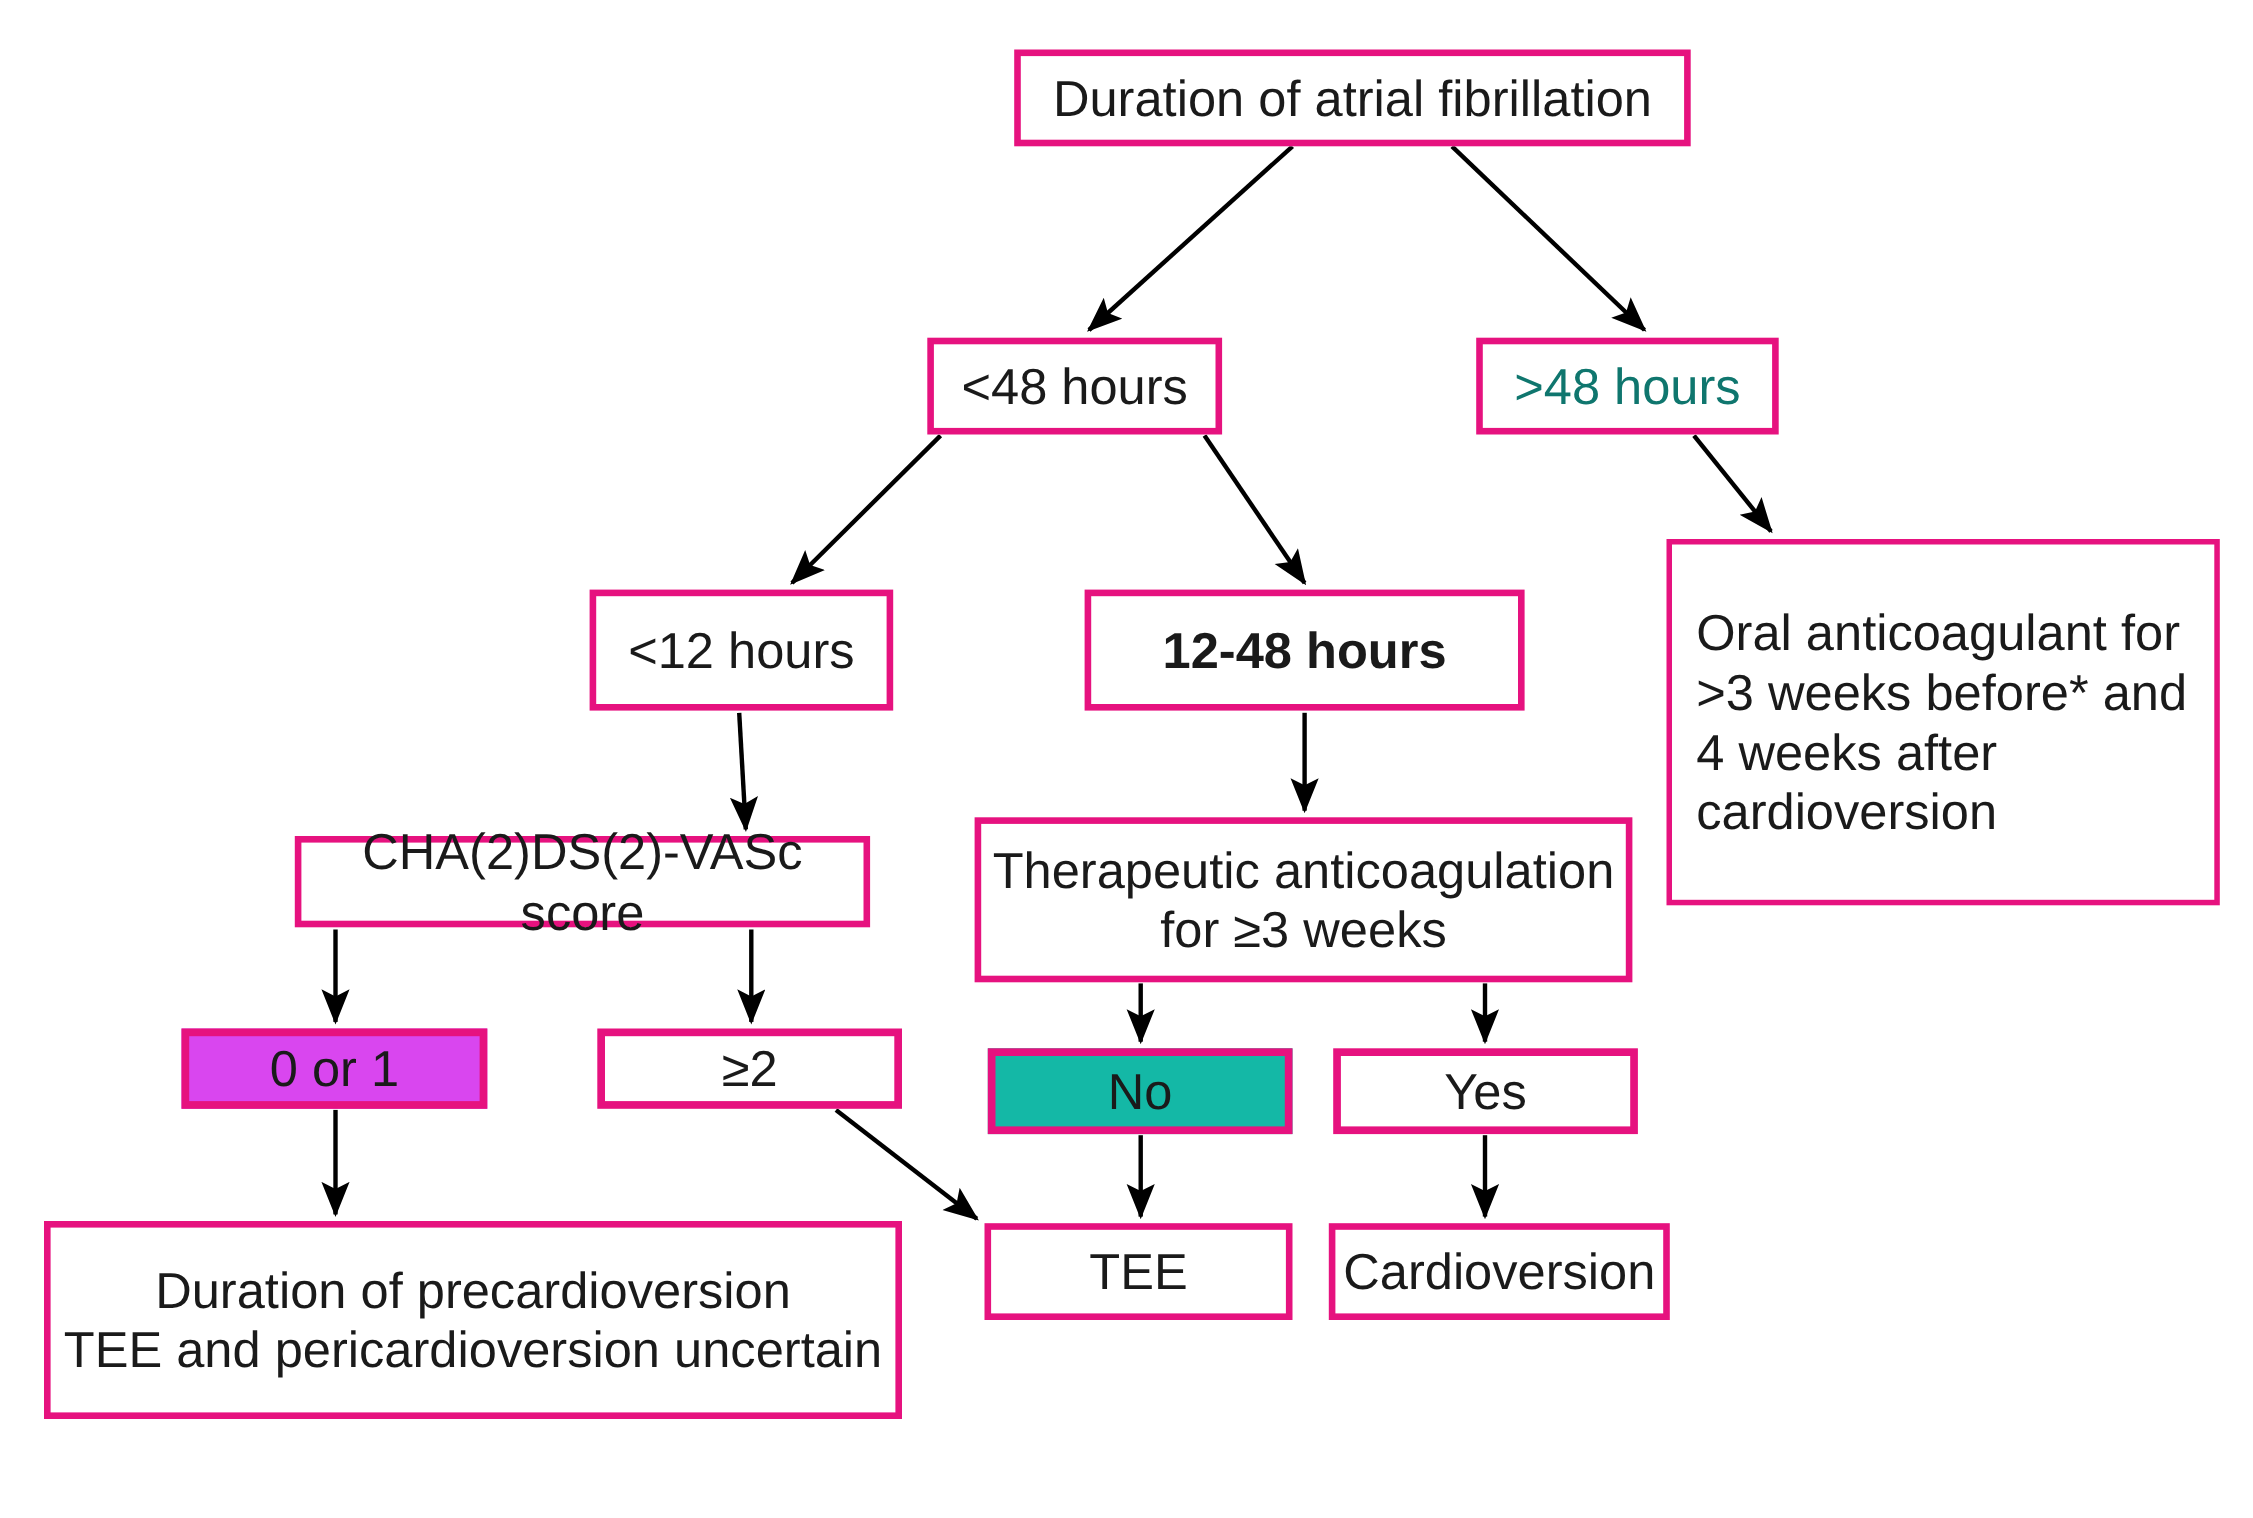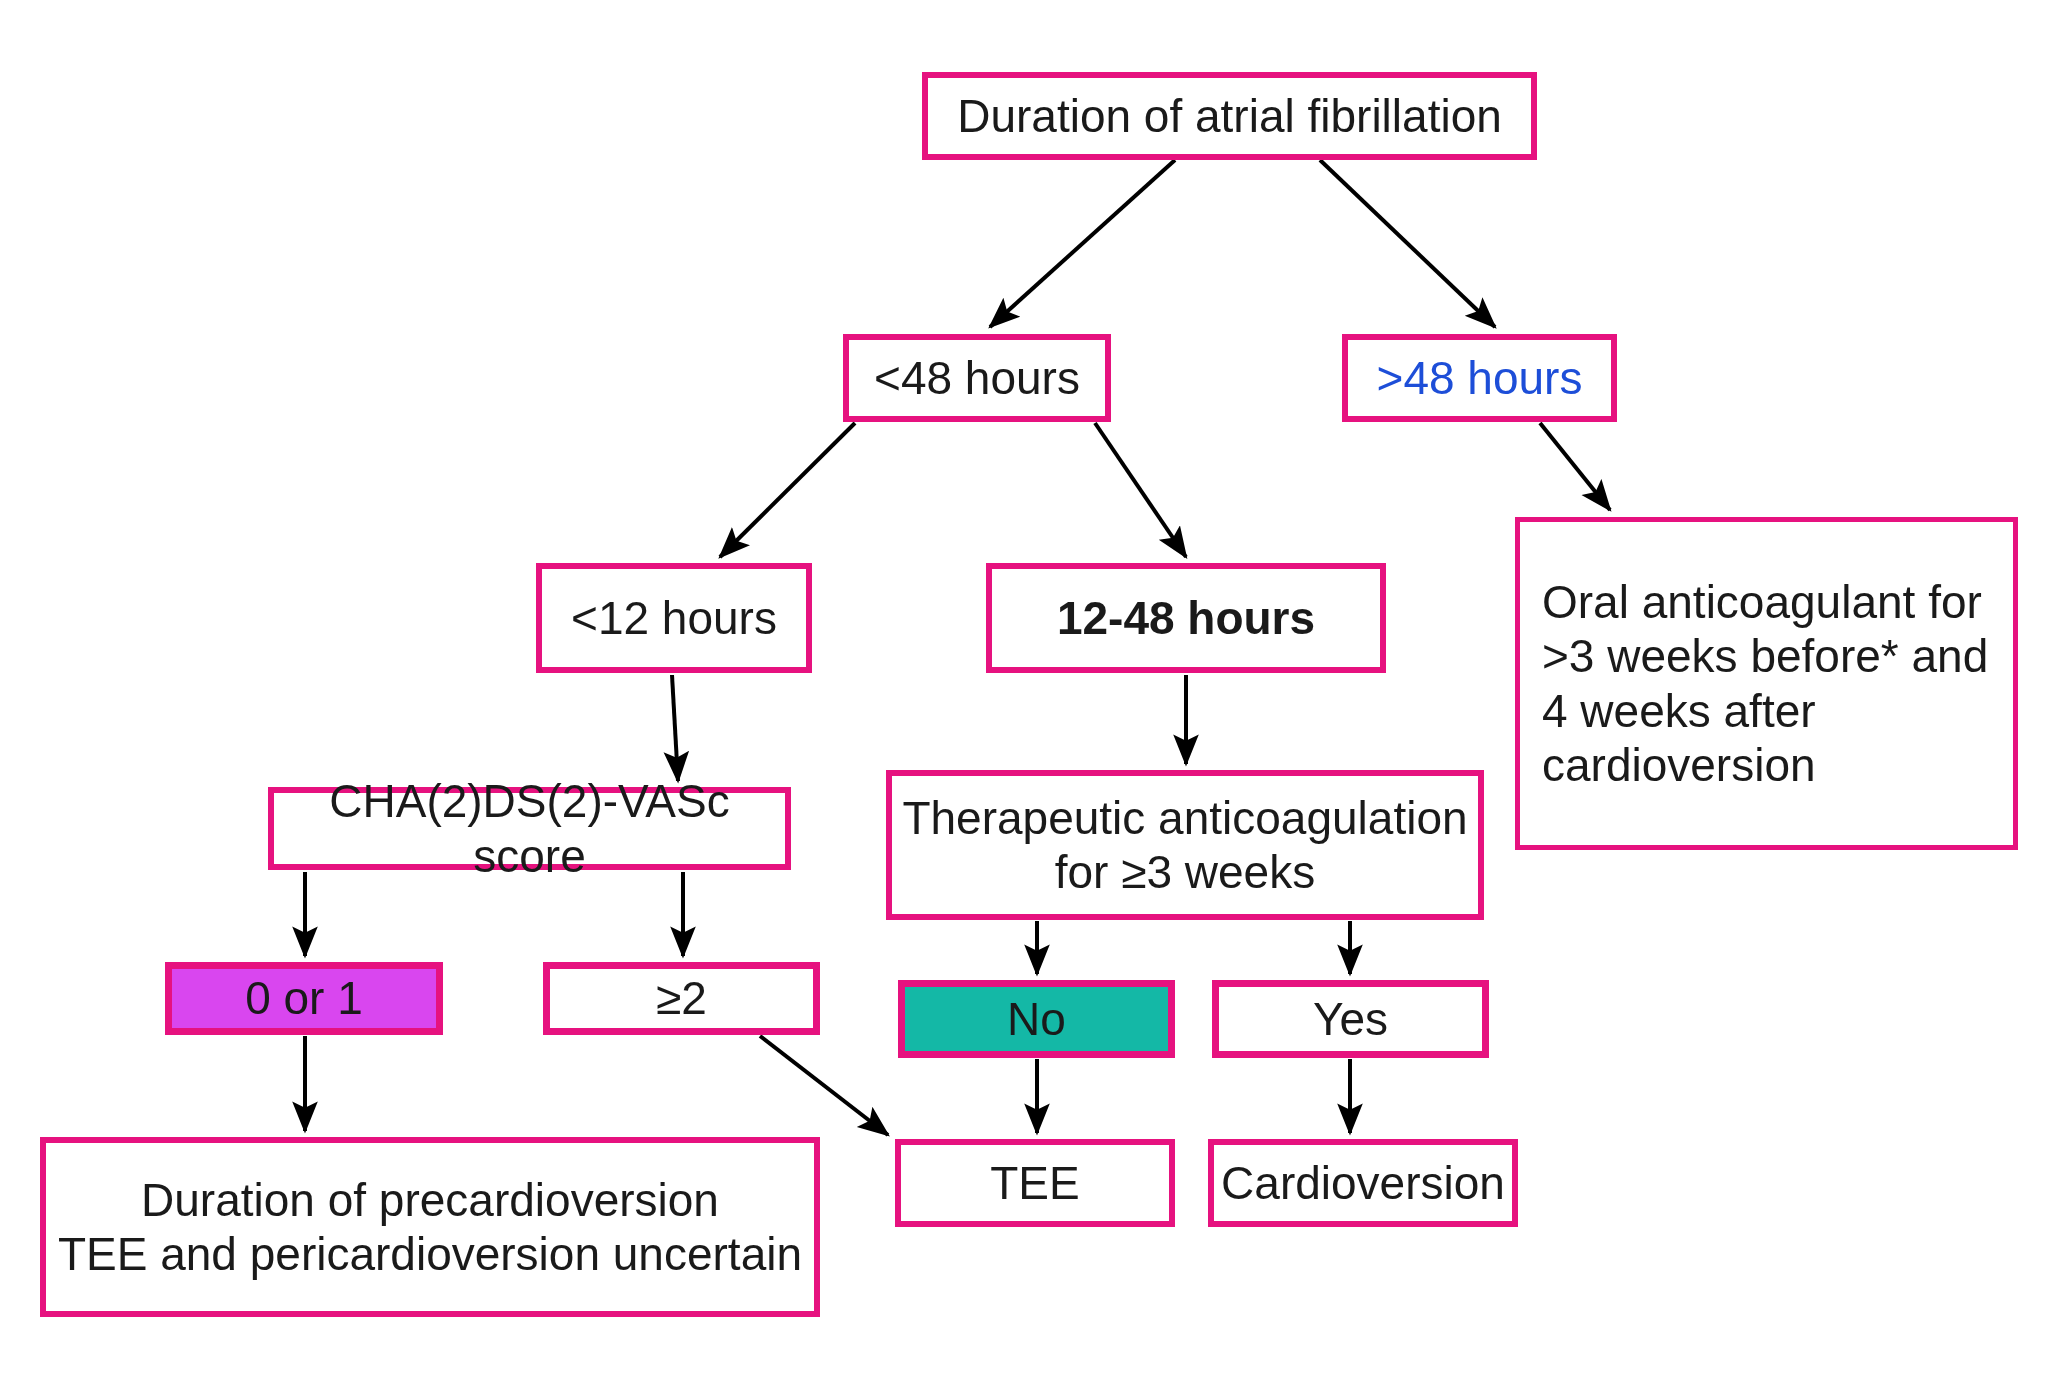--- a/index.html
+++ b/index.html
@@ -11,21 +11,20 @@
     width: 2048px;
     height: 1380px;
     font-family: "Liberation Sans", sans-serif;
     overflow: hidden;
   }
   #flowchart-root {
     position: relative;
     width: 2048px;
     height: 1204px;
     background: #ffffff;
-    margin-top: 27px;
   }
   #edge-layer {
     position: absolute;
     left: 0;
     top: 0;
     width: 2048px;
     height: 1380px;
   }
   .node {
     position: absolute;
@@ -72,21 +71,21 @@
         <line x1="305" y1="1009" x2="305" y2="1104" stroke="#000000" stroke-width="4" marker-end="url(#arrowhead)"></line>
         <line x1="760" y1="1009" x2="888" y2="1108" stroke="#000000" stroke-width="4" marker-end="url(#arrowhead)"></line>
         <line x1="1037" y1="1032" x2="1037" y2="1106" stroke="#000000" stroke-width="4" marker-end="url(#arrowhead)"></line>
         <line x1="1350" y1="1032" x2="1350" y2="1106" stroke="#000000" stroke-width="4" marker-end="url(#arrowhead)"></line>
       </g>
   </svg>
 
   <div id="nodes">
       <div class="node center bw-6" style="left: 922px; top: 45px; width: 615px; height: 88px; font-size: 46px; border-color: rgb(230, 18, 127); background: rgb(255, 255, 255); color: rgb(26, 26, 26);"><span>Duration of atrial fibrillation</span></div>
       <div class="node center bw-6" style="left: 843px; top: 307px; width: 268px; height: 88px; font-size: 46px; border-color: rgb(230, 18, 127); background: rgb(255, 255, 255); color: rgb(26, 26, 26);"><span>&lt;48 hours</span></div>
-      <div class="node center bw-6" style="left: 1342px; top: 307px; width: 275px; height: 88px; font-size: 46px; border-color: rgb(230, 18, 127); background: rgb(255, 255, 255); color: #1d4ed8;"><span>&gt;48 hours</span></div>
+      <div class="node center bw-6" style="left: 1342px; top: 307px; width: 275px; height: 88px; font-size: 46px; border-color: rgb(230, 18, 127); background: rgb(255, 255, 255); color: #0f766e;"><span>&gt;48 hours</span></div>
       <div class="node center bw-6" style="left: 536px; top: 536px; width: 276px; height: 110px; font-size: 46px; border-color: rgb(230, 18, 127); background: rgb(255, 255, 255); color: rgb(26, 26, 26);"><span>&lt;12 hours</span></div>
       <div class="node center bw-6" style="left: 986px; top: 536px; width: 400px; height: 110px; font-size: 46px; border-color: rgb(230, 18, 127); background: rgb(255, 255, 255); color: rgb(26, 26, 26); font-weight: bold;"><span>12-48 hours</span></div>
       <div class="node left pad-l bw-5" style="left: 1515px; top: 490px; width: 503px; height: 333px; font-size: 46px; border-color: rgb(230, 18, 127); background: rgb(255, 255, 255); color: rgb(26, 26, 26);"><span>Oral anticoagulant for
 &gt;3 weeks before* and
 4 weeks after
 cardioversion</span></div>
       <div class="node center bw-6" style="left: 268px; top: 760px; width: 523px; height: 83px; font-size: 46px; border-color: rgb(230, 18, 127); background: rgb(255, 255, 255); color: rgb(26, 26, 26);"><span>CHA(2)DS(2)-VASc score</span></div>
       <div class="node center bw-6" style="left: 886px; top: 743px; width: 598px; height: 150px; font-size: 46px; border-color: rgb(230, 18, 127); background: rgb(255, 255, 255); color: rgb(26, 26, 26);"><span>Therapeutic anticoagulation
 for ≥3 weeks</span></div>
       <div class="node center bw-7" style="left: 165px; top: 935px; width: 278px; height: 73px; font-size: 46px; border-color: rgb(230, 18, 127); background: #d946ef; color: rgb(26, 26, 26);"><span>0 or 1</span></div>

